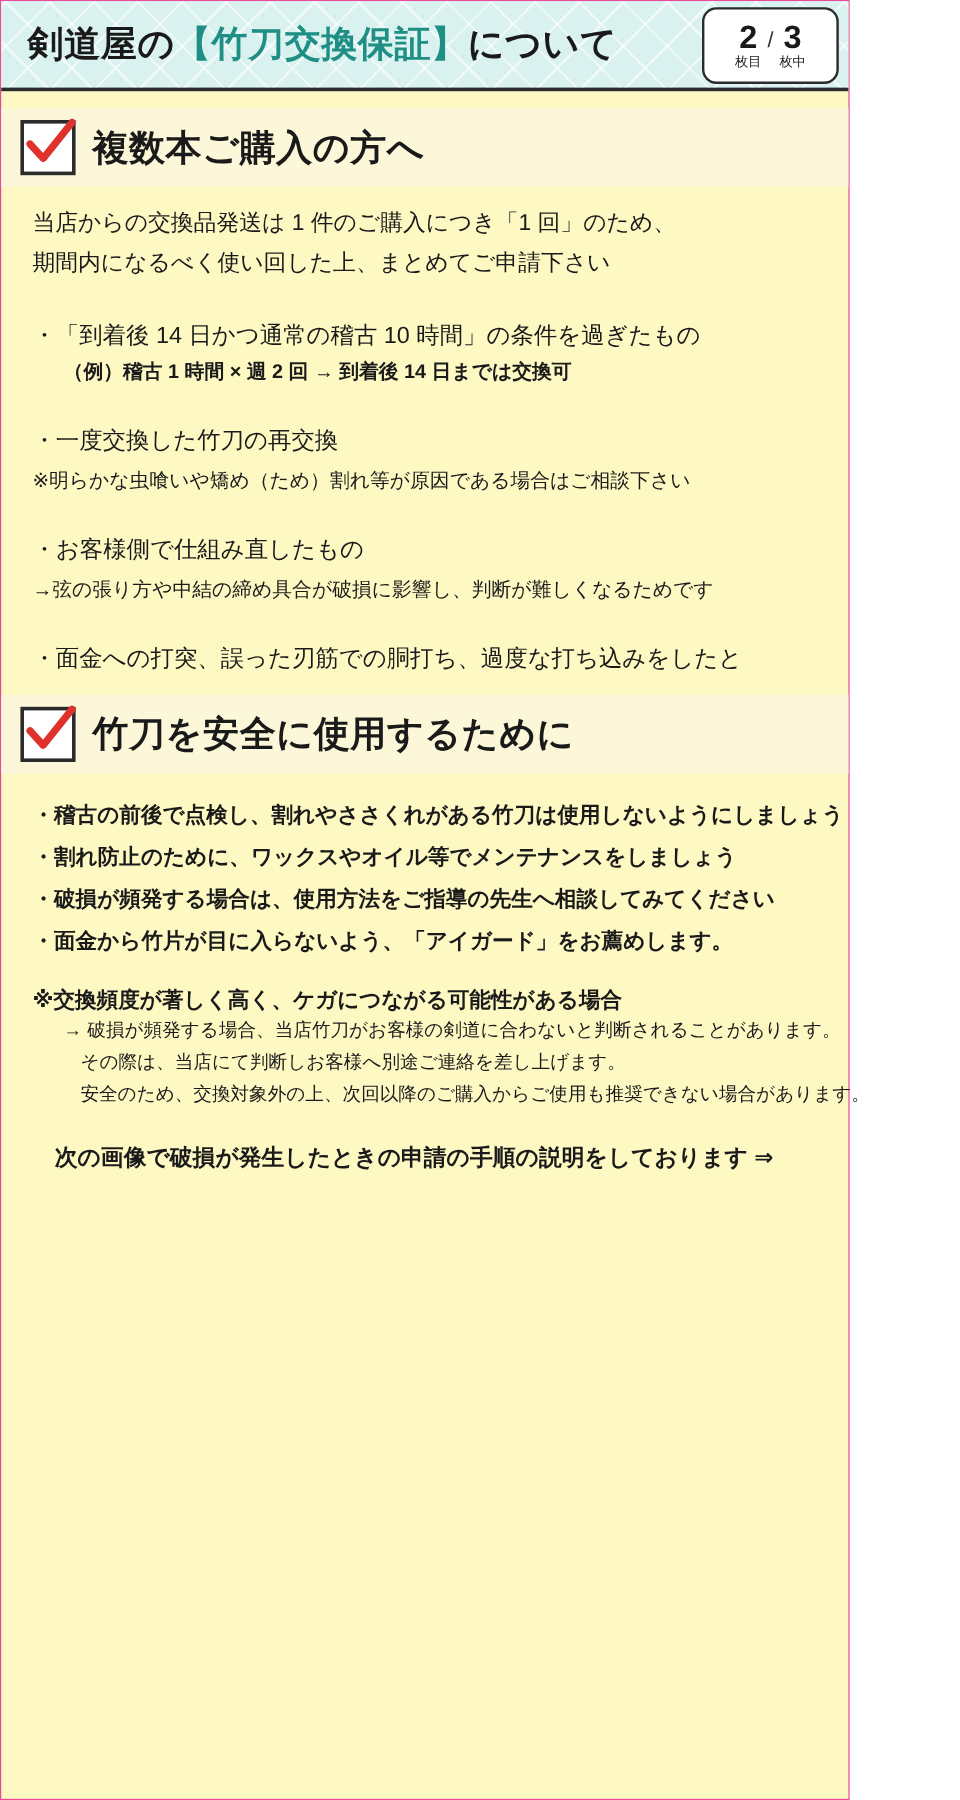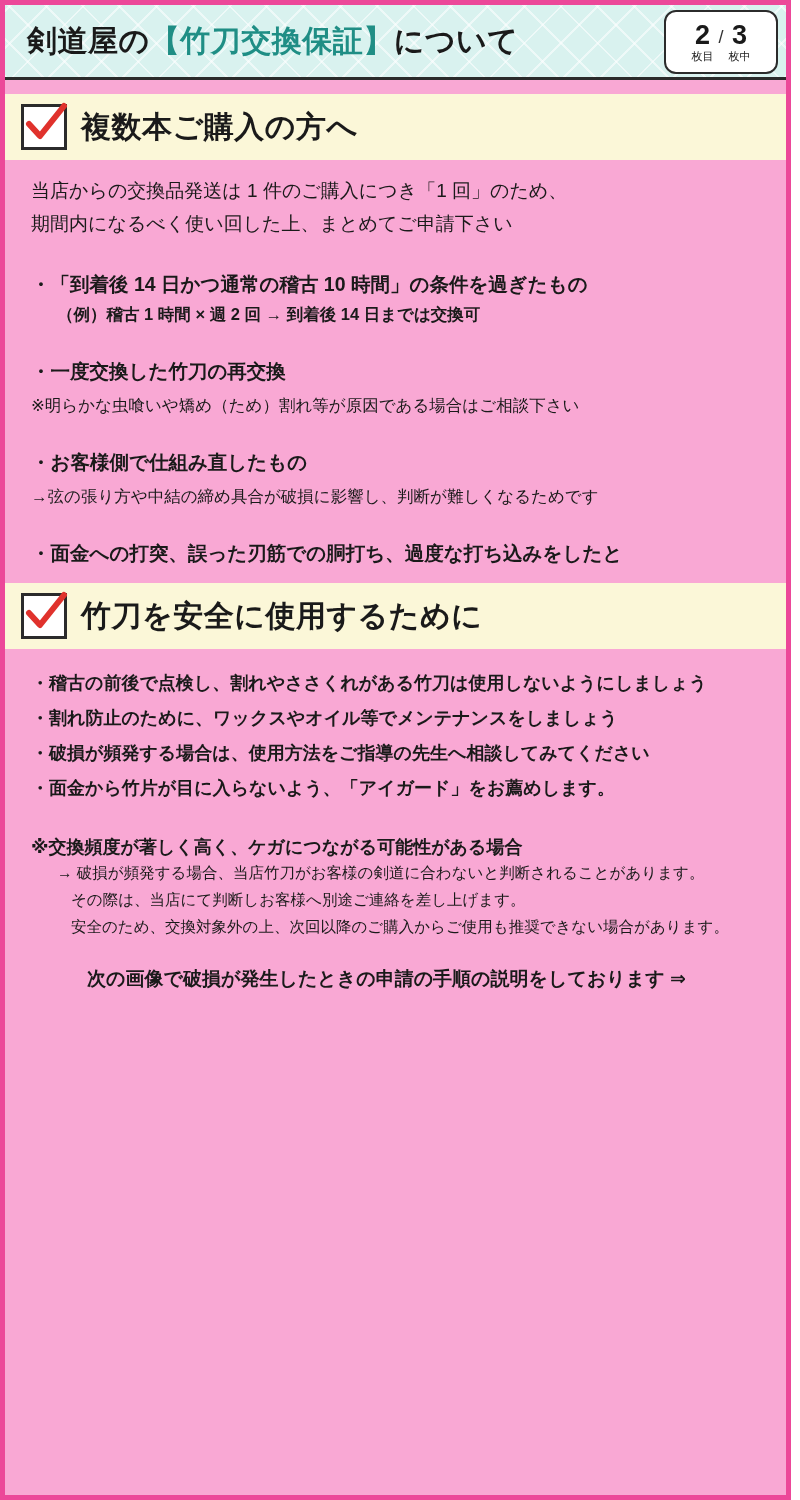--- a/index.html
+++ b/index.html
@@ -9,25 +9,25 @@
   }
   body {
     width: 800px;
     height: 1500px;
     font-family: "Liberation Sans", "DejaVu Sans", sans-serif;
     color: #1a1a1a;
     overflow: hidden;
   }
   .page {
     position: relative;
-    width: 791px;
+    width: 708px;
     height: 1500px;
     box-sizing: border-box;
-    border: 5px solid #ec4899;
-    background: #f9a8d4;
+    border: 1px solid #ec4899;
+    background: #fef9c3;
   }
 
   
   .header {
     position: relative;
     height: 72px;
     background: #d9f2ef;
     border-bottom: 3px solid #2b2b2b;
     display: flex;
     align-items: center;
@@ -124,21 +124,21 @@
   .body-block {
     padding: 14px 44px 0 26px;
   }
   .line {
     font-size: 19px;
     line-height: 1.75;
     white-space: nowrap;
   }
   .bullet-item {
     font-size: 19.5px;
-    font-weight: bold;
+    font-weight: normal;
     line-height: 1.6;
     white-space: nowrap;
     margin-top: 14px;
   }
   .sub-line {
     font-size: 16.5px;
     line-height: 1.7;
     white-space: nowrap;
     padding-left: 26px;
     font-weight: bold;
@@ -159,21 +159,21 @@
   .safety-item {
     font-size: 18px;
     font-weight: bold;
     line-height: 1.55;
     white-space: nowrap;
     margin-top: 7px;
   }
   .warn-head {
     font-size: 18px;
     font-weight: bold;
-    margin-top: 32px;
+    margin-top: 22px;
     white-space: nowrap;
   }
   .warn-line {
     font-size: 15.5px;
     line-height: 1.75;
     white-space: nowrap;
     padding-left: 26px;
   }
   .warn-line.indent2 { padding-left: 40px; }
   .footer-line {

